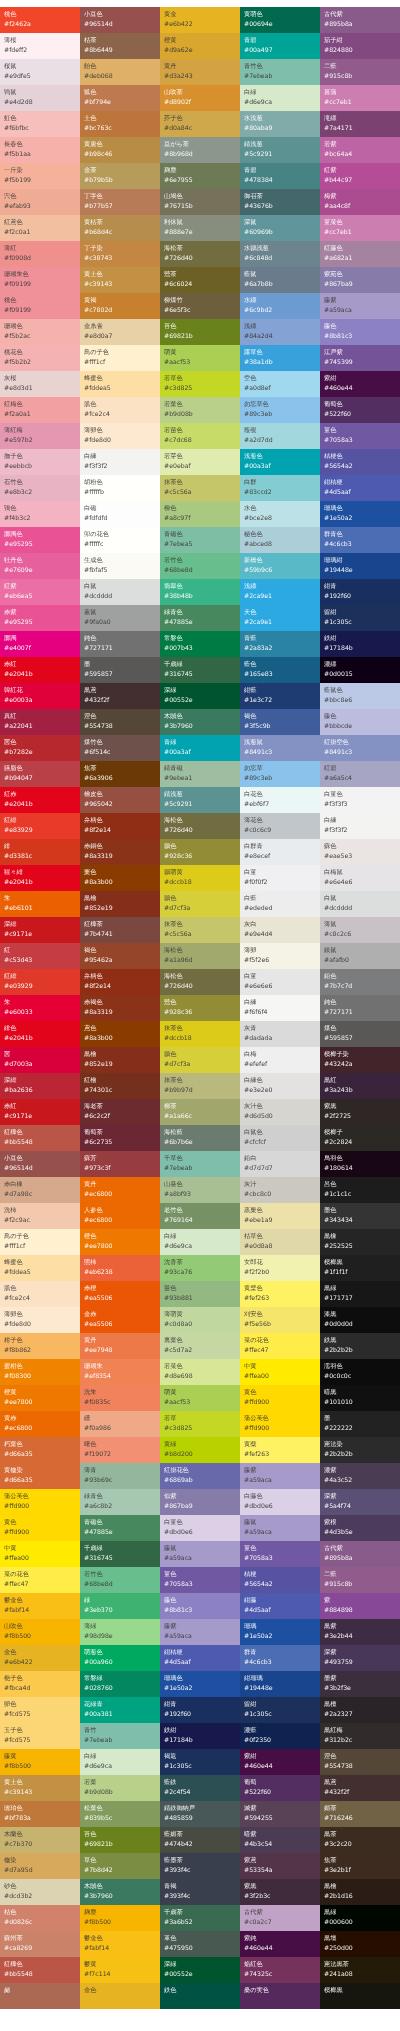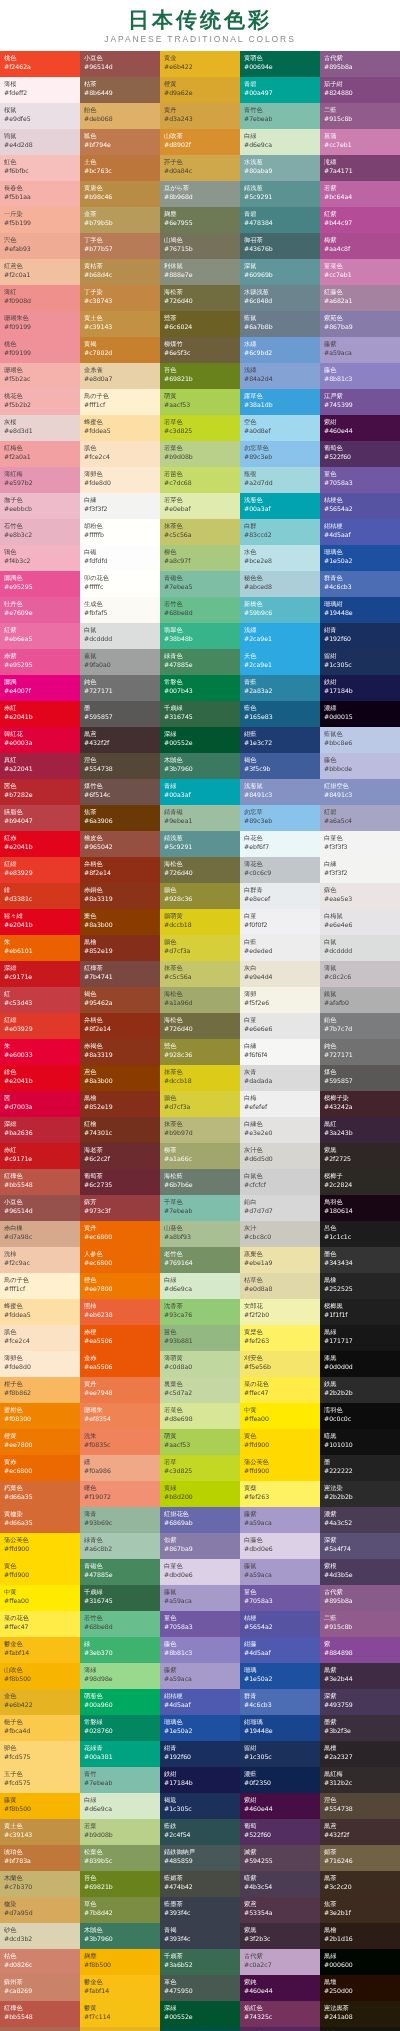--- a/index.html
+++ b/index.html
@@ -66,24 +66,20 @@
     white-space:nowrap;
     overflow:hidden;
     font-family:"DejaVu Sans","Liberation Sans",sans-serif;
   }
 </style>
 </head>
 <body>
 
 <div id="page">
 
-  <div class="header">
-    <div class="title-cn">日本传统色彩</div>
-    <div class="title-en">JAPANESE TRADITIONAL COLORS</div>
-  </div>
 
   <div class="grid">
       <div class="cell" style="background: rgb(242, 70, 42);">
         <span class="nm" style="color: rgba(255, 255, 255, 0.96);">桃色</span>
         <span class="hx" style="color: rgba(255, 255, 255, 0.96);">#f2462a</span>
       </div>
       <div class="cell" style="background: rgb(150, 81, 77);">
         <span class="nm" style="color: rgba(255, 255, 255, 0.96);">小豆色</span>
         <span class="hx" style="color: rgba(255, 255, 255, 0.96);">#96514d</span>
       </div>

